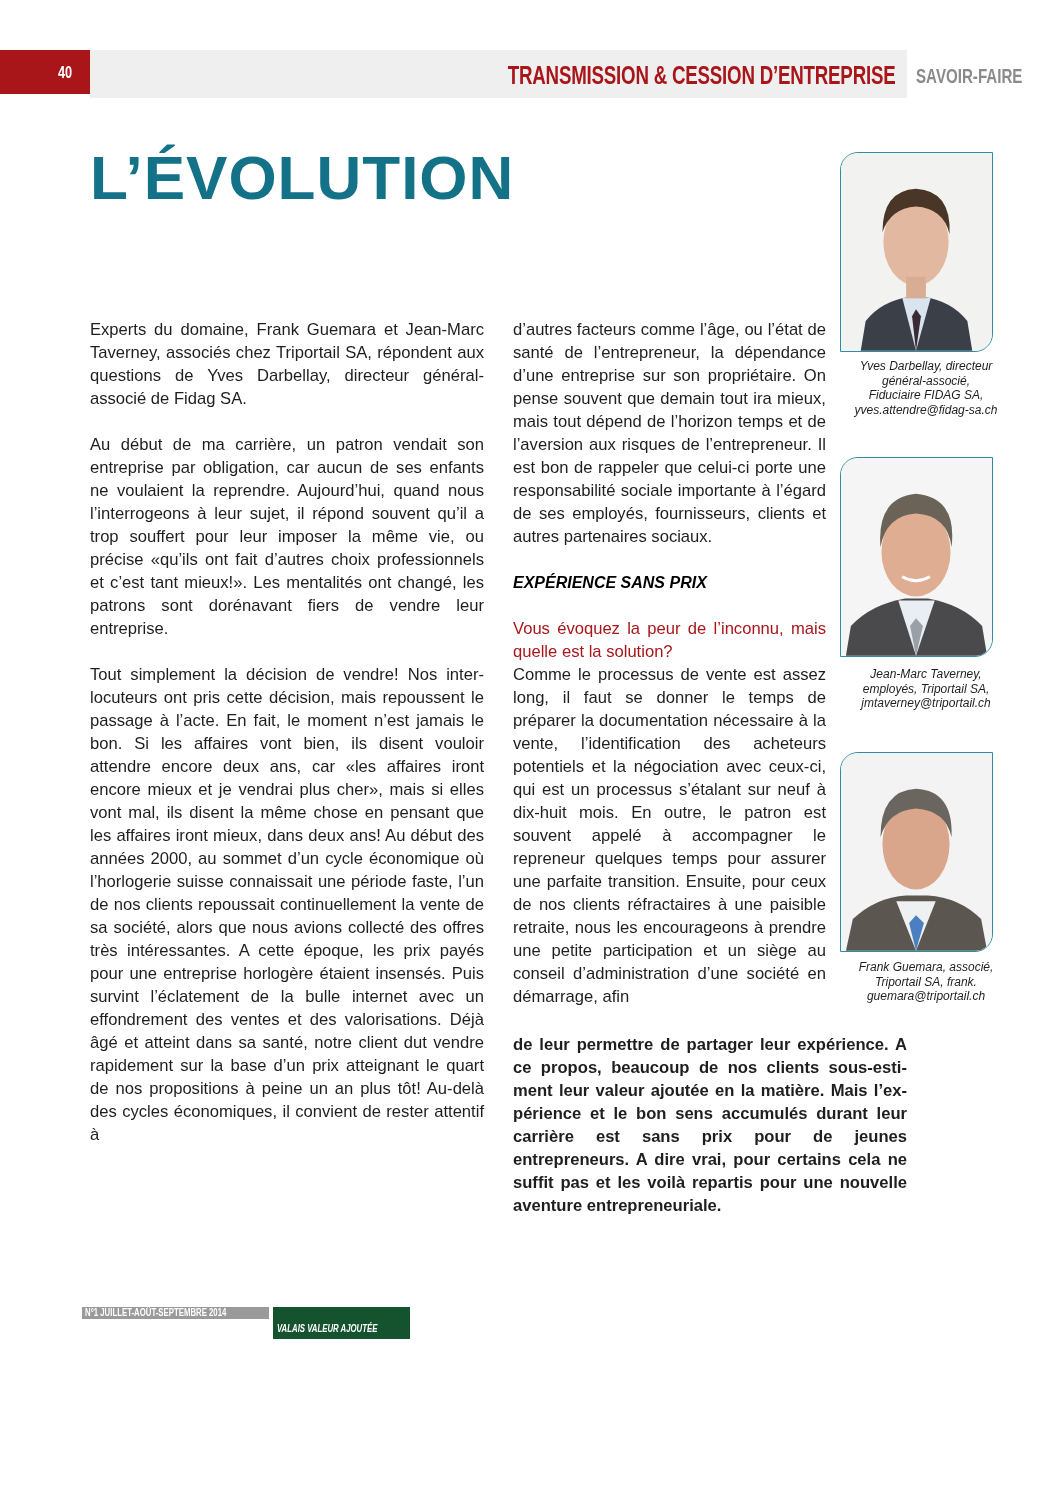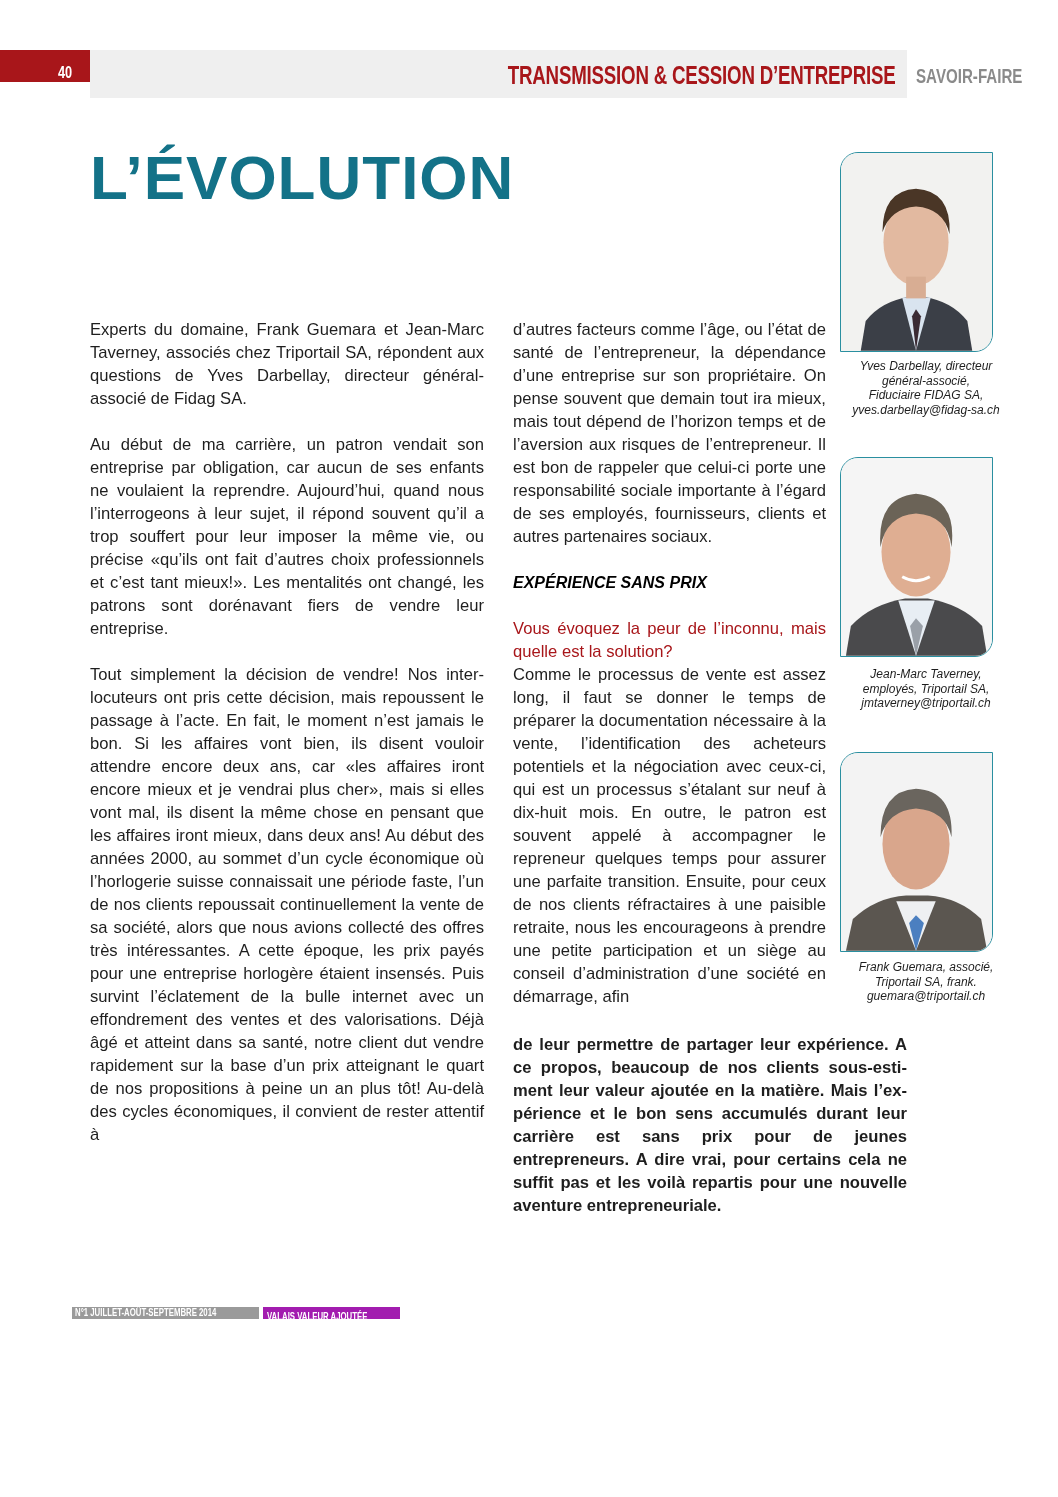--- a/index.html
+++ b/index.html
@@ -1,21 +1,21 @@
 <!DOCTYPE html>
 <html><head>
 <meta charset="utf-8">
 <style>
   * { box-sizing: border-box; margin: 0; padding: 0; }
   html, body { width: 1058px; height: 1497px; background: #ffffff; overflow: hidden; }
   body { position: relative; font-family: "Liberation Sans", "DejaVu Sans", sans-serif; color: #1e1e1e; }
 
   
   .header-bar { position: absolute; left: 0; top: 50px; width: 1058px; height: 48px; }
-  .page-num-box { position: absolute; left: 0; top: 0; width: 90px; height: 32px; background: #a8161a; }
+  .page-num-box { position: absolute; left: 0; top: 0; width: 90px; height: 44px; background: #a8161a; }
   .page-num { position: absolute; left: 58px; top: 13px; color: #ffffff; font-family: "Liberation Sans", sans-serif; font-weight: bold; font-size: 17px; transform: scaleX(0.75); transform-origin: left; letter-spacing: 0; }
   .header-grey { position: absolute; left: 90px; top: 0; width: 817px; height: 48px; background: #efefef; }
   .section-title { position: absolute; right: 163px; top: 10px; color: #a8161a; font-family: "Liberation Sans", sans-serif; font-weight: bold; font-size: 26px; transform: scaleX(0.72); transform-origin: right; white-space: nowrap; letter-spacing: -0.3px; }
   .section-sub { position: absolute; left: 916px; top: 14px; color: #8a8a8a; font-family: "Liberation Sans", sans-serif; font-weight: bold; font-size: 21px; transform: scaleX(0.72); transform-origin: left; white-space: nowrap; }
 
   
   .title { position: absolute; left: 90px; top: 139px; color: #137288; font-family: "Liberation Sans", sans-serif; font-weight: bold; font-size: 62px; line-height: 77px; letter-spacing: 1px; }
   .title span { display: block; white-space: nowrap; }
 
   
@@ -34,23 +34,23 @@
   .ph2 { top: 457px; }
   .ph3 { top: 752px; }
   .photo svg { display: block; width: 100%; height: 100%; }
   .caption { position: absolute; left: 841px; width: 170px; font-family: "Liberation Sans", sans-serif; font-style: italic; font-size: 12px; line-height: 14.5px; color: #1e1e1e; }
   .cap1 { top: 359px; }
   .cap2 { top: 667px; }
   .cap3 { top: 960px; }
   .caption span { display: block; white-space: nowrap; text-align: center; }
 
   
-  .footer { position: absolute; left: 72px; top: 1307px; height: 12px; display: flex; gap: 4px; }
+  .footer { position: absolute; left: 82px; top: 1307px; height: 12px; display: flex; gap: 4px; }
   .footer-issue { background: #9a9a9a; color: #ffffff; font-family: "Liberation Sans", sans-serif; font-weight: bold; font-size: 10px; line-height: 12px; padding: 0 3px; white-space: nowrap; display: inline-block; }
-  .footer-brand { background: #a21caf; color: #ffffff; font-family: "Liberation Sans", sans-serif; font-weight: bold; font-size: 10px; line-height: 12px; padding: 4px 4px; white-space: nowrap; display: inline-block; }
+  .footer-brand { background: #14532d; color: #ffffff; font-family: "Liberation Sans", sans-serif; font-weight: bold; font-size: 10px; line-height: 12px; padding: 16px 4px; white-space: nowrap; display: inline-block; font-style: italic; }
   .cond { display: inline-block; transform: scaleX(0.78); transform-origin: left; }
 </style>
 </head>
 <body>
 
 <div class="header-bar">
   <div class="page-num-box">
     <span class="page-num">40</span>
   </div>
   <div class="header-grey"></div>
@@ -90,21 +90,21 @@
     <path d="M72 165 L76 200 L81 165 L76 158 Z" fill="#3a2a33"></path>
     <ellipse cx="76" cy="90" rx="33" ry="44" fill="#e2b9a0"></ellipse>
     <path d="M42 80 Q42 38 76 36 Q112 38 110 82 Q104 56 76 54 Q50 56 42 80 Z" fill="#4a3626"></path>
     <rect x="66" y="125" width="20" height="22" fill="#d8ad93"></rect>
   </svg>
 </div>
 <div class="caption cap1">
   <span>Yves Darbellay, directeur</span>
   <span>général-associé,</span>
   <span>Fiduciaire FIDAG SA,</span>
-  <span>yves.darbellay@fidag-sa.ch</span>
+  <span>yves.attendre@fidag-sa.ch</span>
 </div>
 
 <div class="photo ph2">
   <svg viewBox="0 0 153 200">
     <rect width="153" height="200" fill="#f5f5f5"></rect>
     <path d="M5 200 L10 170 Q30 148 65 142 L88 142 Q123 148 143 170 L148 200 Z" fill="#4a4a4c"></path>
     <path d="M58 144 L76 200 L95 144 Z" fill="#e8eef4"></path>
     <path d="M70 170 L76 200 L83 170 L76 162 Z" fill="#9aa0a8"></path>
     <ellipse cx="76" cy="95" rx="35" ry="45" fill="#dfae92"></ellipse>
     <path d="M40 90 Q36 40 76 36 Q118 40 112 90 Q108 58 76 56 Q46 58 40 90 Z" fill="#6b6357"></path>

